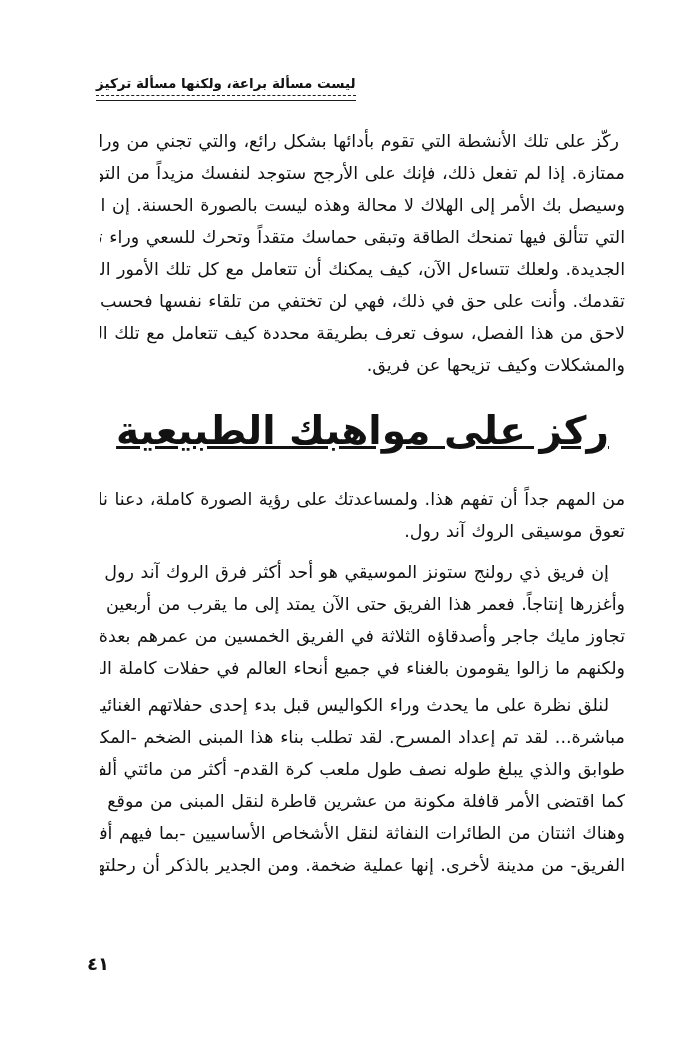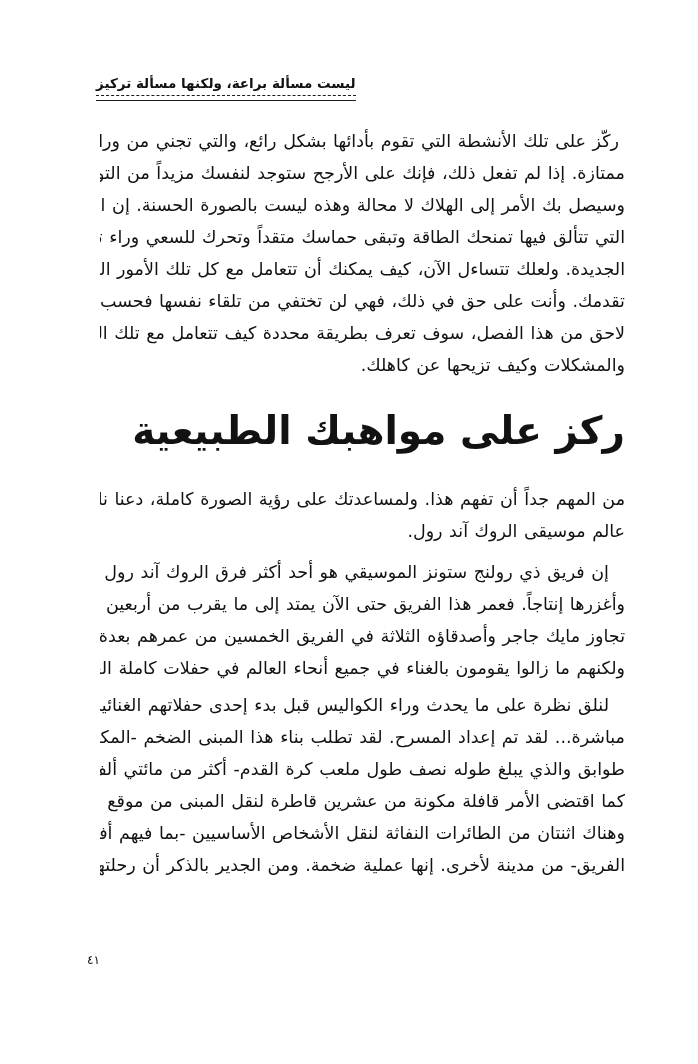--- a/index.html
+++ b/index.html
@@ -49,32 +49,34 @@
     overflow:hidden;
   }
   .line.flush{text-align-last:right;}
   .line.ind-sm{padding-right:6px;}
   .line.ind{padding-right:16px;}
   .section-title{
     margin:24px 0 0 0;
     padding:0;
     height:52px;
     line-height:52px;
+    text-align:center;
     font-size:39px;
     font-weight:bold;
     letter-spacing:0;
+    text-decoration:underline;
   }
   .gap-after-title{height:26px;}
   .gap-sm{height:9px;}
   .gap-xs{height:5px;}
   .page-number{
     position:absolute;
     left:87px;top:953px;
-    font-size:12px;
-    font-weight:normal;
+    font-size:18px;
+    font-weight:bold;
     direction:rtl;
   }
 </style>
 </head>
 <body>
 
 <div class="page">
 
   <div class="running-header">
     <span class="hdr-text">ليست مسألة براعة، ولكنها مسألة تركيز</span>
@@ -83,30 +85,30 @@
   <main class="body-col">
 
     <section class="para">
       <div class="line ind-sm">ركّز على تلك الأنشطة التي تقوم بأدائها بشكل رائع، والتي تجني من ورائها نتائج</div>
       <div class="line">ممتازة. إذا لم تفعل ذلك، فإنك على الأرجح ستوجد لنفسك مزيداً من التوتر والضغوط</div>
       <div class="line">وسيصل بك الأمر إلى الهلاك لا محالة  وهذه ليست بالصورة الحسنة. إن الأنشطة</div>
       <div class="line">التي تتألق فيها تمنحك الطاقة وتبقى حماسك متقداً وتحرك للسعي وراء تلك الفرص</div>
       <div class="line">الجديدة. ولعلك تتساءل الآن، كيف يمكنك أن تتعامل مع كل تلك الأمور التي تعوق</div>
       <div class="line">تقدمك. وأنت على حق في ذلك، فهي لن تختفي من تلقاء نفسها فحسب. في جزء</div>
       <div class="line">لاحق من هذا الفصل، سوف تعرف بطريقة محددة كيف تتعامل مع تلك المعوقات</div>
-      <div class="line flush">والمشكلات وكيف تزيحها عن كاهلك.</div>
+      <div class="line flush">والمشكلات وكيف تزيحها عن فريق.</div>
     </section>
 
     <h1 class="section-title">ركز على مواهبك الطبيعية</h1>
 
     <div class="gap-after-title"></div>
 
     <section class="para">
       <div class="line">من المهم جداً أن تفهم هذا. ولمساعدتك على رؤية الصورة كاملة، دعنا نلق نظرة على</div>
-      <div class="line flush">عالم موسيقى الروك آند رول.</div>
+      <div class="line flush">تعوق موسيقى الروك آند رول.</div>
     </section>
 
     <div class="gap-sm"></div>
 
     <section class="para">
       <div class="line ind">إن فريق ذي رولنج ستونز الموسيقي هو أحد أكثر فرق الروك آند رول استمراراً</div>
       <div class="line">وأغزرها إنتاجاً. فعمر هذا الفريق حتى الآن يمتد إلى ما يقرب من أربعين عاماً. لقد</div>
       <div class="line">تجاوز مايك جاجر وأصدقاؤه الثلاثة في الفريق الخمسين من عمرهم بعدة سنوات،</div>
       <div class="line">ولكنهم ما زالوا يقومون بالغناء في جميع أنحاء العالم في حفلات كاملة العدد. قد لا</div>
     </section>

